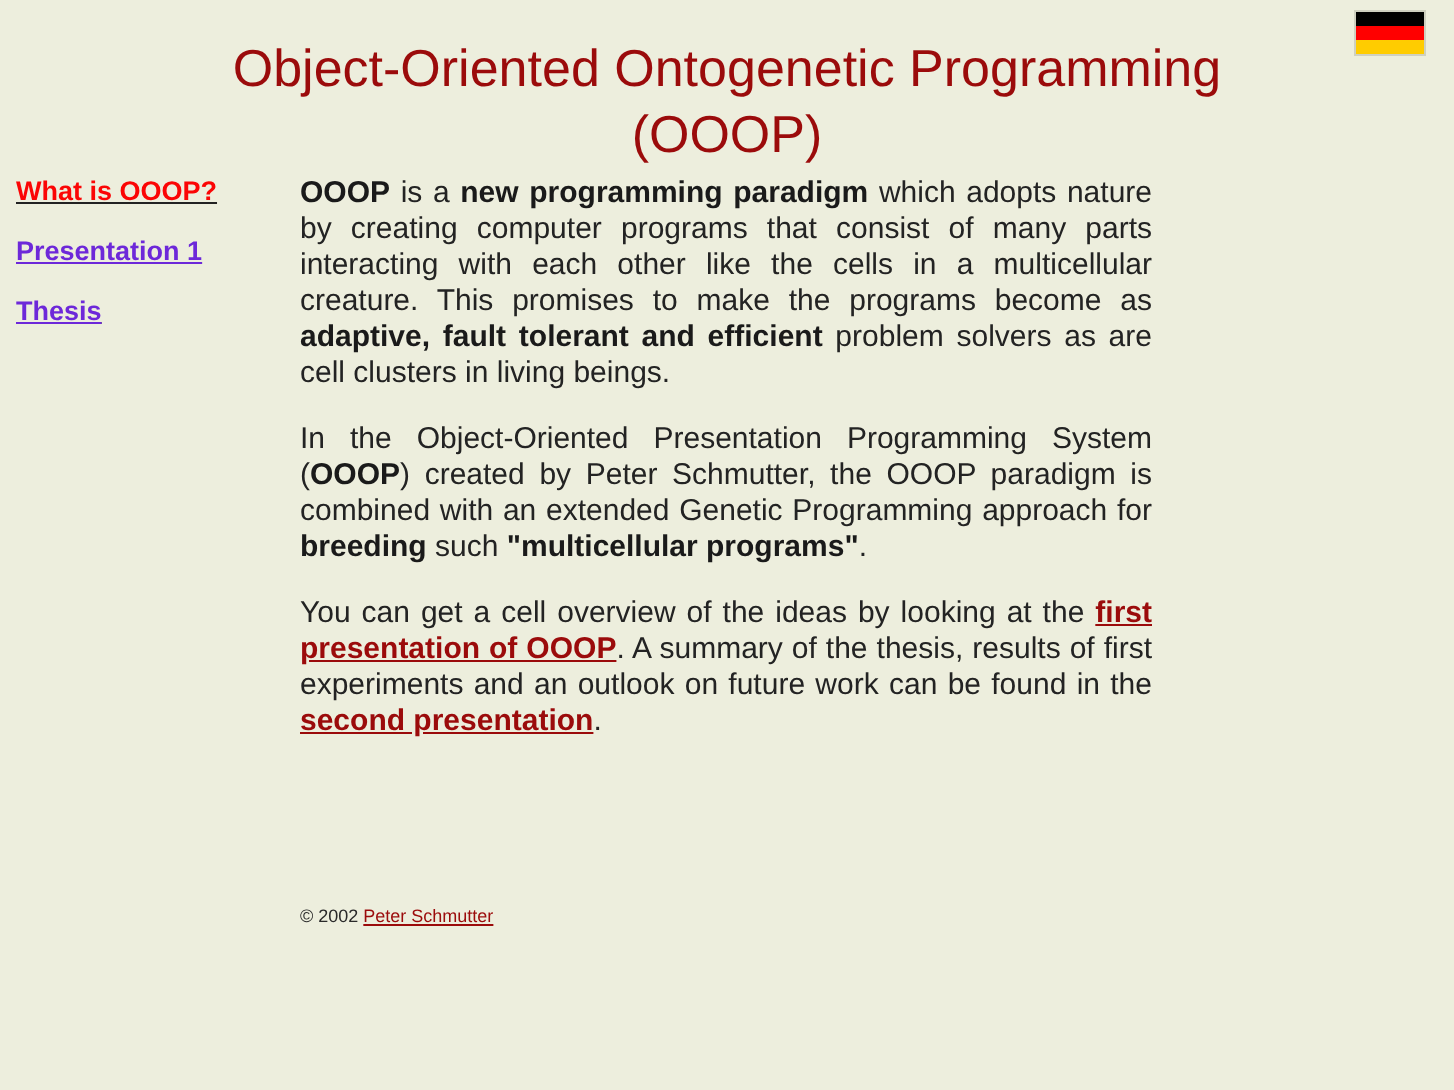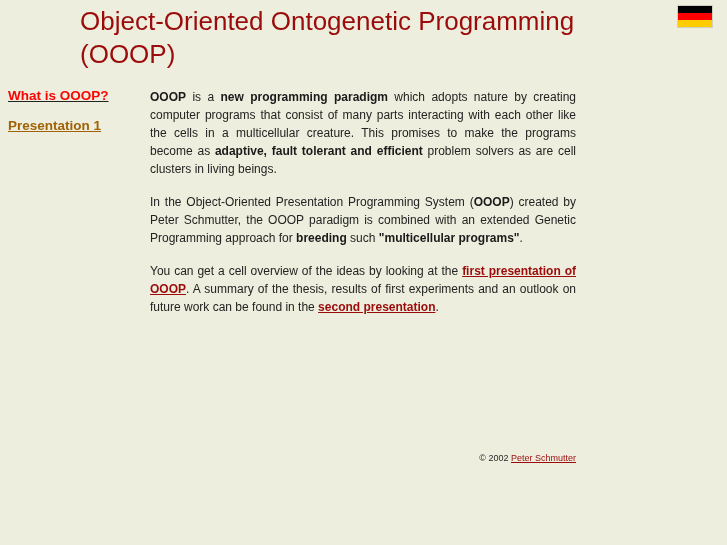--- a/index.html
+++ b/index.html
@@ -26,22 +26,22 @@
     border: 1px solid #cfd0c0;
     box-sizing: border-box;
     display: flex;
     flex-direction: column;
   }
   .flag-band { width: 100%; flex: 1 1 33.333%; }
 
   
   #page-title {
     margin: 0;
-    padding: 5px 80px 0 80px;
-    text-align: left;
+    padding: 18px 80px 0 80px;
+    text-align: center;
     color: #9b0b0b;
     font-size: 26px;
     font-weight: normal;
     line-height: 33px;
     letter-spacing: 0px;
   }
 
   
   #layout {
     position: absolute;
@@ -63,53 +63,53 @@
     line-height: 16px;
     margin-bottom: 14px;
     text-decoration: none;
     white-space: nowrap;
   }
   .nav-item.active {
     color: #fb0505;
     text-decoration: none;
   }
   .nav-item.link {
-    color: #a16207;
+    color: #6d28d9;
     text-decoration: underline;
   }
 
   
   #content {
     position: absolute;
     top: 0;
     left: 150px;
     width: 426px;
   }
   #content p {
     margin: 0 0 15px 0;
-    font-size: 12px;
+    font-size: 15px;
     line-height: 18px;
     text-align: justify;
     color: #232323;
   }
   #content p:last-of-type { margin-bottom: 0; }
   #content b { font-weight: bold; color: #1a1a1a; }
   a.inline-link {
     color: #9b0b0b;
     font-weight: bold;
     text-decoration: underline;
   }
 
   
   #footer {
     position: absolute;
     top: 364px;
     left: 0;
     width: 426px;
-    text-align: right;
+    text-align: left;
     font-size: 9px;
     line-height: 12px;
     color: #2a2a2a;
   }
   #footer a {
     color: #9b0b0b;
     text-decoration: underline;
   }
   .sp { white-space: pre; }
 </style>
@@ -125,20 +125,21 @@
 <h1 id="page-title">
   <span>Object-Oriented Ontogenetic Programming</span><br>
   <span>(OOOP)</span>
 </h1>
 
 <div id="layout">
 
   <nav id="sidebar">
     <span class="nav-item active">What is OOOP?</span>
     <a href="#" class="nav-item link">Presentation 1</a>
+    <a href="#" class="nav-item link">Thesis</a>
   </nav>
 
   <main id="content">
 
     <p><b>OOOP</b><span class="sp"> is a </span><b>new programming paradigm</b><span> which adopts nature by creating computer programs that consist of many parts interacting with each other like the cells in a multicellular creature. This promises to make the programs become as </span><b>adaptive, fault tolerant and efficient</b><span> problem solvers as are cell clusters in living beings.</span></p>
 
     <p><span>In the Object-Oriented Presentation Programming System (</span><b>OOOP</b><span>) created by Peter Schmutter, the OOOP paradigm is combined with an extended Genetic Programming approach for </span><b>breeding</b><span> such </span><b>"multicellular programs"</b><span>.</span></p>
 
 
     <p><span>You can get a cell overview of the ideas by looking at the </span><a href="#" class="inline-link">first presentation of OOOP</a><span>. A summary of the thesis, results of first experiments and an outlook on future work can be found in the </span><a href="#" class="inline-link">second presentation</a><span>.</span></p>

